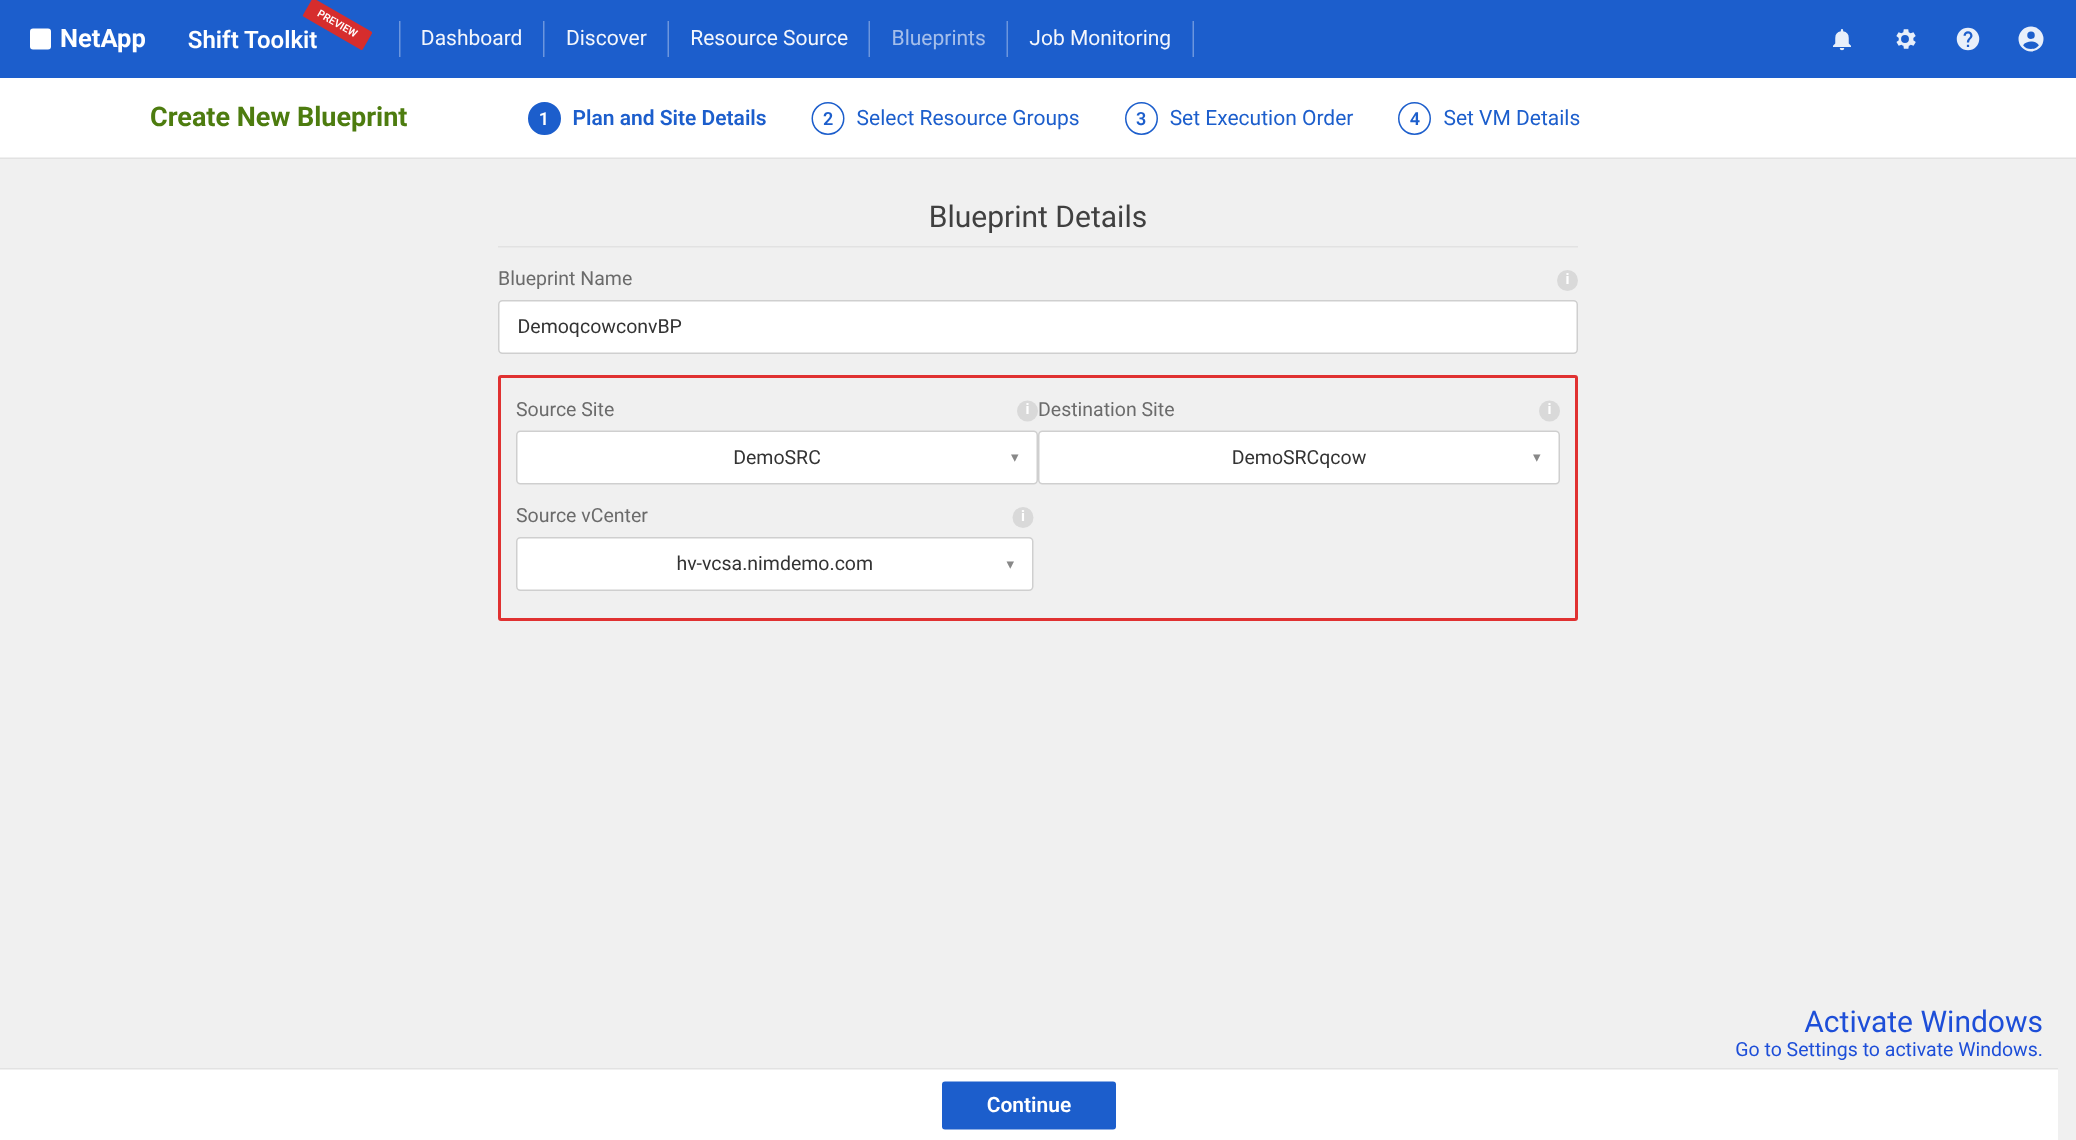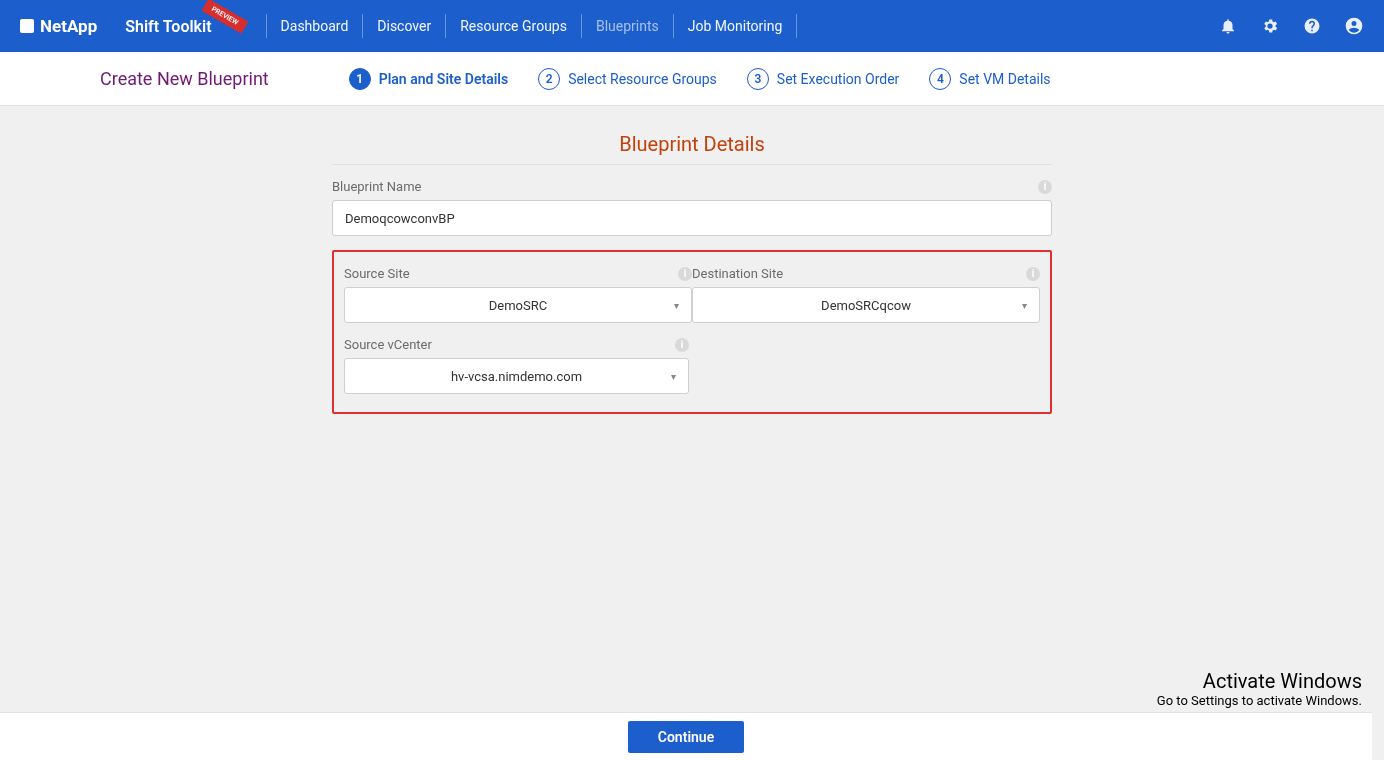--- a/index.html
+++ b/index.html
@@ -43,23 +43,23 @@
   .stepbar {
     height: 54px;
     background: #fff;
     border-bottom: 1px solid #e2e2e2;
     display: flex;
     align-items: center;
     padding: 0 40px 0 100px;
     position: relative;
   }
   .step-title {
-    color: #701a75;
+    color: #4d7c0f;
     font-size: 18px;
-    font-weight: 400;
+    font-weight: 700;
     margin-right: 80px;
   }
   .steps { display: flex; gap: 30px; }
   .step {
     display: flex; align-items: center; gap: 8px;
     color: #1c5ecc; font-size: 14px; cursor: pointer;
   }
   .step-num {
     width: 22px; height: 22px; border-radius: 50%;
     border: 1.5px solid #1c5ecc; color: #1c5ecc;
@@ -71,21 +71,21 @@
 
   
   .main {
     position: absolute; top: 114px; bottom: 48px; left: 0; right: 0;
     background: #f0f0f0;
     overflow: hidden;
     display: flex; justify-content: center;
   }
   .form-wrap { width: 720px; padding-top: 18px; }
   .section-heading {
-    text-align: center; color: #c2410c; font-size: 20px; font-weight: 400;
+    text-align: center; color: #404040; font-size: 20px; font-weight: 400;
     margin-bottom: 8px;
   }
   .section-divider { border: none; border-top: 1px solid #e2e2e2; margin-bottom: 14px; }
 
   .field-label {
     color: #6b6b6b; font-size: 13px; margin-bottom: 6px;
     display: flex; align-items: center; justify-content: space-between;
   }
   .info-dot { width: 14px; height: 14px; border-radius: 50%; background: #d9d9d9; display:inline-flex; align-items:center; justify-content:center; font-size:10px; color:#fff; font-weight:700; }
 
@@ -116,21 +116,21 @@
     display: flex; align-items: center; justify-content: center;
   }
   .continue-btn {
     background: #1c5ecc; color: #fff; border: none; border-radius: 2px;
     padding: 8px 30px; font-size: 14px; font-weight: 600; cursor: pointer;
   }
 
   
   .watermark {
     position: absolute; right: 22px; bottom: 52px; text-align: right;
-    color: #000000; pointer-events: none;
+    color: #1d4ed8; pointer-events: none;
   }
   .watermark .wm1 { font-size: 20px; }
   .watermark .wm2 { font-size: 13px; }
 </style>
 </head>
 <body>
 
 <div class="topbar">
   <div class="brand">
     <span class="brand-icon"></span>
@@ -138,21 +138,21 @@
   </div>
   <div class="app-title">
     <span>Shift Toolkit</span>
     <span class="preview-ribbon">PREVIEW</span>
   </div>
   <div class="nav-sep"></div>
   <div class="nav-item">Dashboard</div>
   <div class="nav-sep"></div>
   <div class="nav-item">Discover</div>
   <div class="nav-sep"></div>
-  <div class="nav-item">Resource Groups</div>
+  <div class="nav-item">Resource Source</div>
   <div class="nav-sep"></div>
   <div class="nav-item active">Blueprints</div>
   <div class="nav-sep"></div>
   <div class="nav-item">Job Monitoring</div>
   <div class="nav-sep"></div>
   <div class="topbar-spacer"></div>
   <div class="topbar-icon">
     <svg viewBox="0 0 24 24" width="18" height="18">
         <path d="M12 22a2 2 0 0 0 2-2h-4a2 2 0 0 0 2 2zm6-6V11a6 6 0 0 0-5-5.91V4a1 1 0 1 0-2 0v1.09A6 6 0 0 0 6 11v5l-2 2v1h16v-1z"></path>
       </svg>

